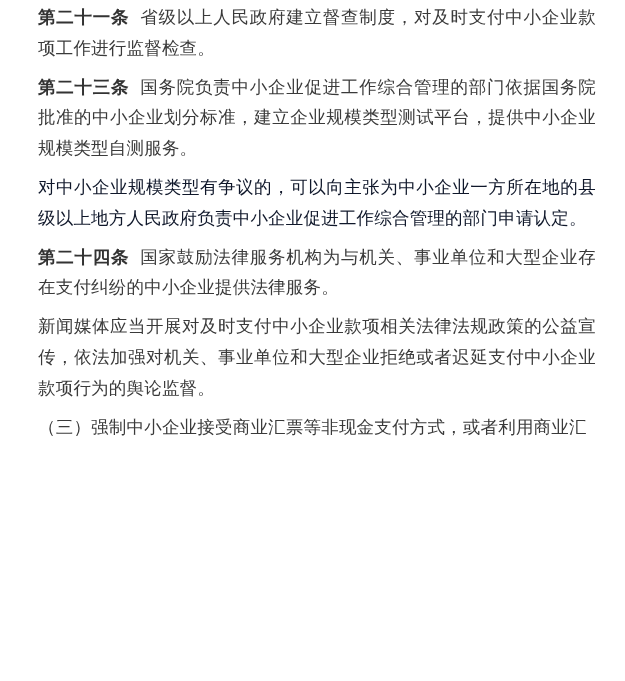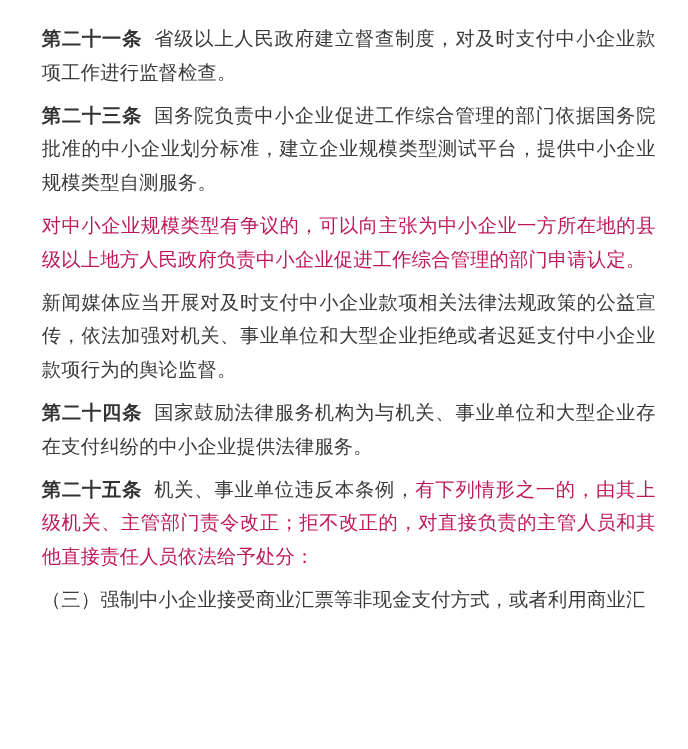--- a/index.html
+++ b/index.html
@@ -7,39 +7,39 @@
     width: 625px;
     height: 681px;
     background: #ffffff;
     overflow: hidden;
     font-family: "Liberation Sans", "DejaVu Sans", sans-serif;
   }
   .doc {
     box-sizing: border-box;
     width: 625px;
     height: 681px;
-    padding: 20px 29px 0 38px;
+    padding: 2px 29px 0 38px;
     overflow: hidden;
   }
   .doc p {
     margin: 0 0 8px 0;
     font-size: 17.5px;
     line-height: 30.8px;
     color: #3a3a3a;
     text-align: justify;
     letter-spacing: 0.2px;
     word-break: break-all;
   }
   .doc p:last-child { margin-bottom: 0; }
   .art {
     font-weight: 700;
     color: #333333;
     margin-right: 0.62em;
   }
-  .red { color: #be185d; }
+  .red { color: #0f172a; }
   .normal { color: #3a3a3a; }
 </style>
 </head>
 <body>
 
 <div class="doc">
 
   <p>
     <span class="art">第二十一条</span><span class="normal">省级以上人民政府建立督查制度，对及时支付中小企业款项工作进行监督检查。</span>
   </p>
@@ -47,30 +47,27 @@
 
   <p>
     <span class="art">第二十三条</span><span class="normal">国务院负责中小企业促进工作综合管理的部门依据国务院批准的中小企业划分标准，建立企业规模类型测试平台，提供中小企业规模类型自测服务。</span>
   </p>
 
   <p>
     <span class="red">对中小企业规模类型有争议的，可以向主张为中小企业一方所在地的县级以上地方人民政府负责中小企业促进工作综合管理的部门申请认定。</span>
   </p>
 
   <p>
-    <span class="normal">新闻媒体应当开展对及时支付中小企业款项相关法律法规政策的公益宣传，依法加强对机关、事业单位和大型企业拒绝或者迟延支付中小企业款项行为的舆论监督。</span>
-  </p>
-
-  <p>
     <span class="art">第二十四条</span><span class="normal">国家鼓励法律服务机构为与机关、事业单位和大型企业存在支付纠纷的中小企业提供法律服务。</span>
   </p>
 
   <p>
-    <span class="art">第二十五条</span><span class="normal">机关、事业单位违反本条例，</span><span class="red">有下列情形之一的，由其上级机关、主管部门责令改正；拒不改正的，对直接负责的主管人员和其他直接责任人员依法给予处分：</span>
+    <span class="normal">新闻媒体应当开展对及时支付中小企业款项相关法律法规政策的公益宣传，依法加强对机关、事业单位和大型企业拒绝或者迟延支付中小企业款项行为的舆论监督。</span>
   </p>
+
 
 
 
   <p>
     <span class="normal">（三）强制中小企业接受商业汇票等非现金支付方式，或者利用商业汇</span>
   </p>
 
 </div>
 
 </body></html>

